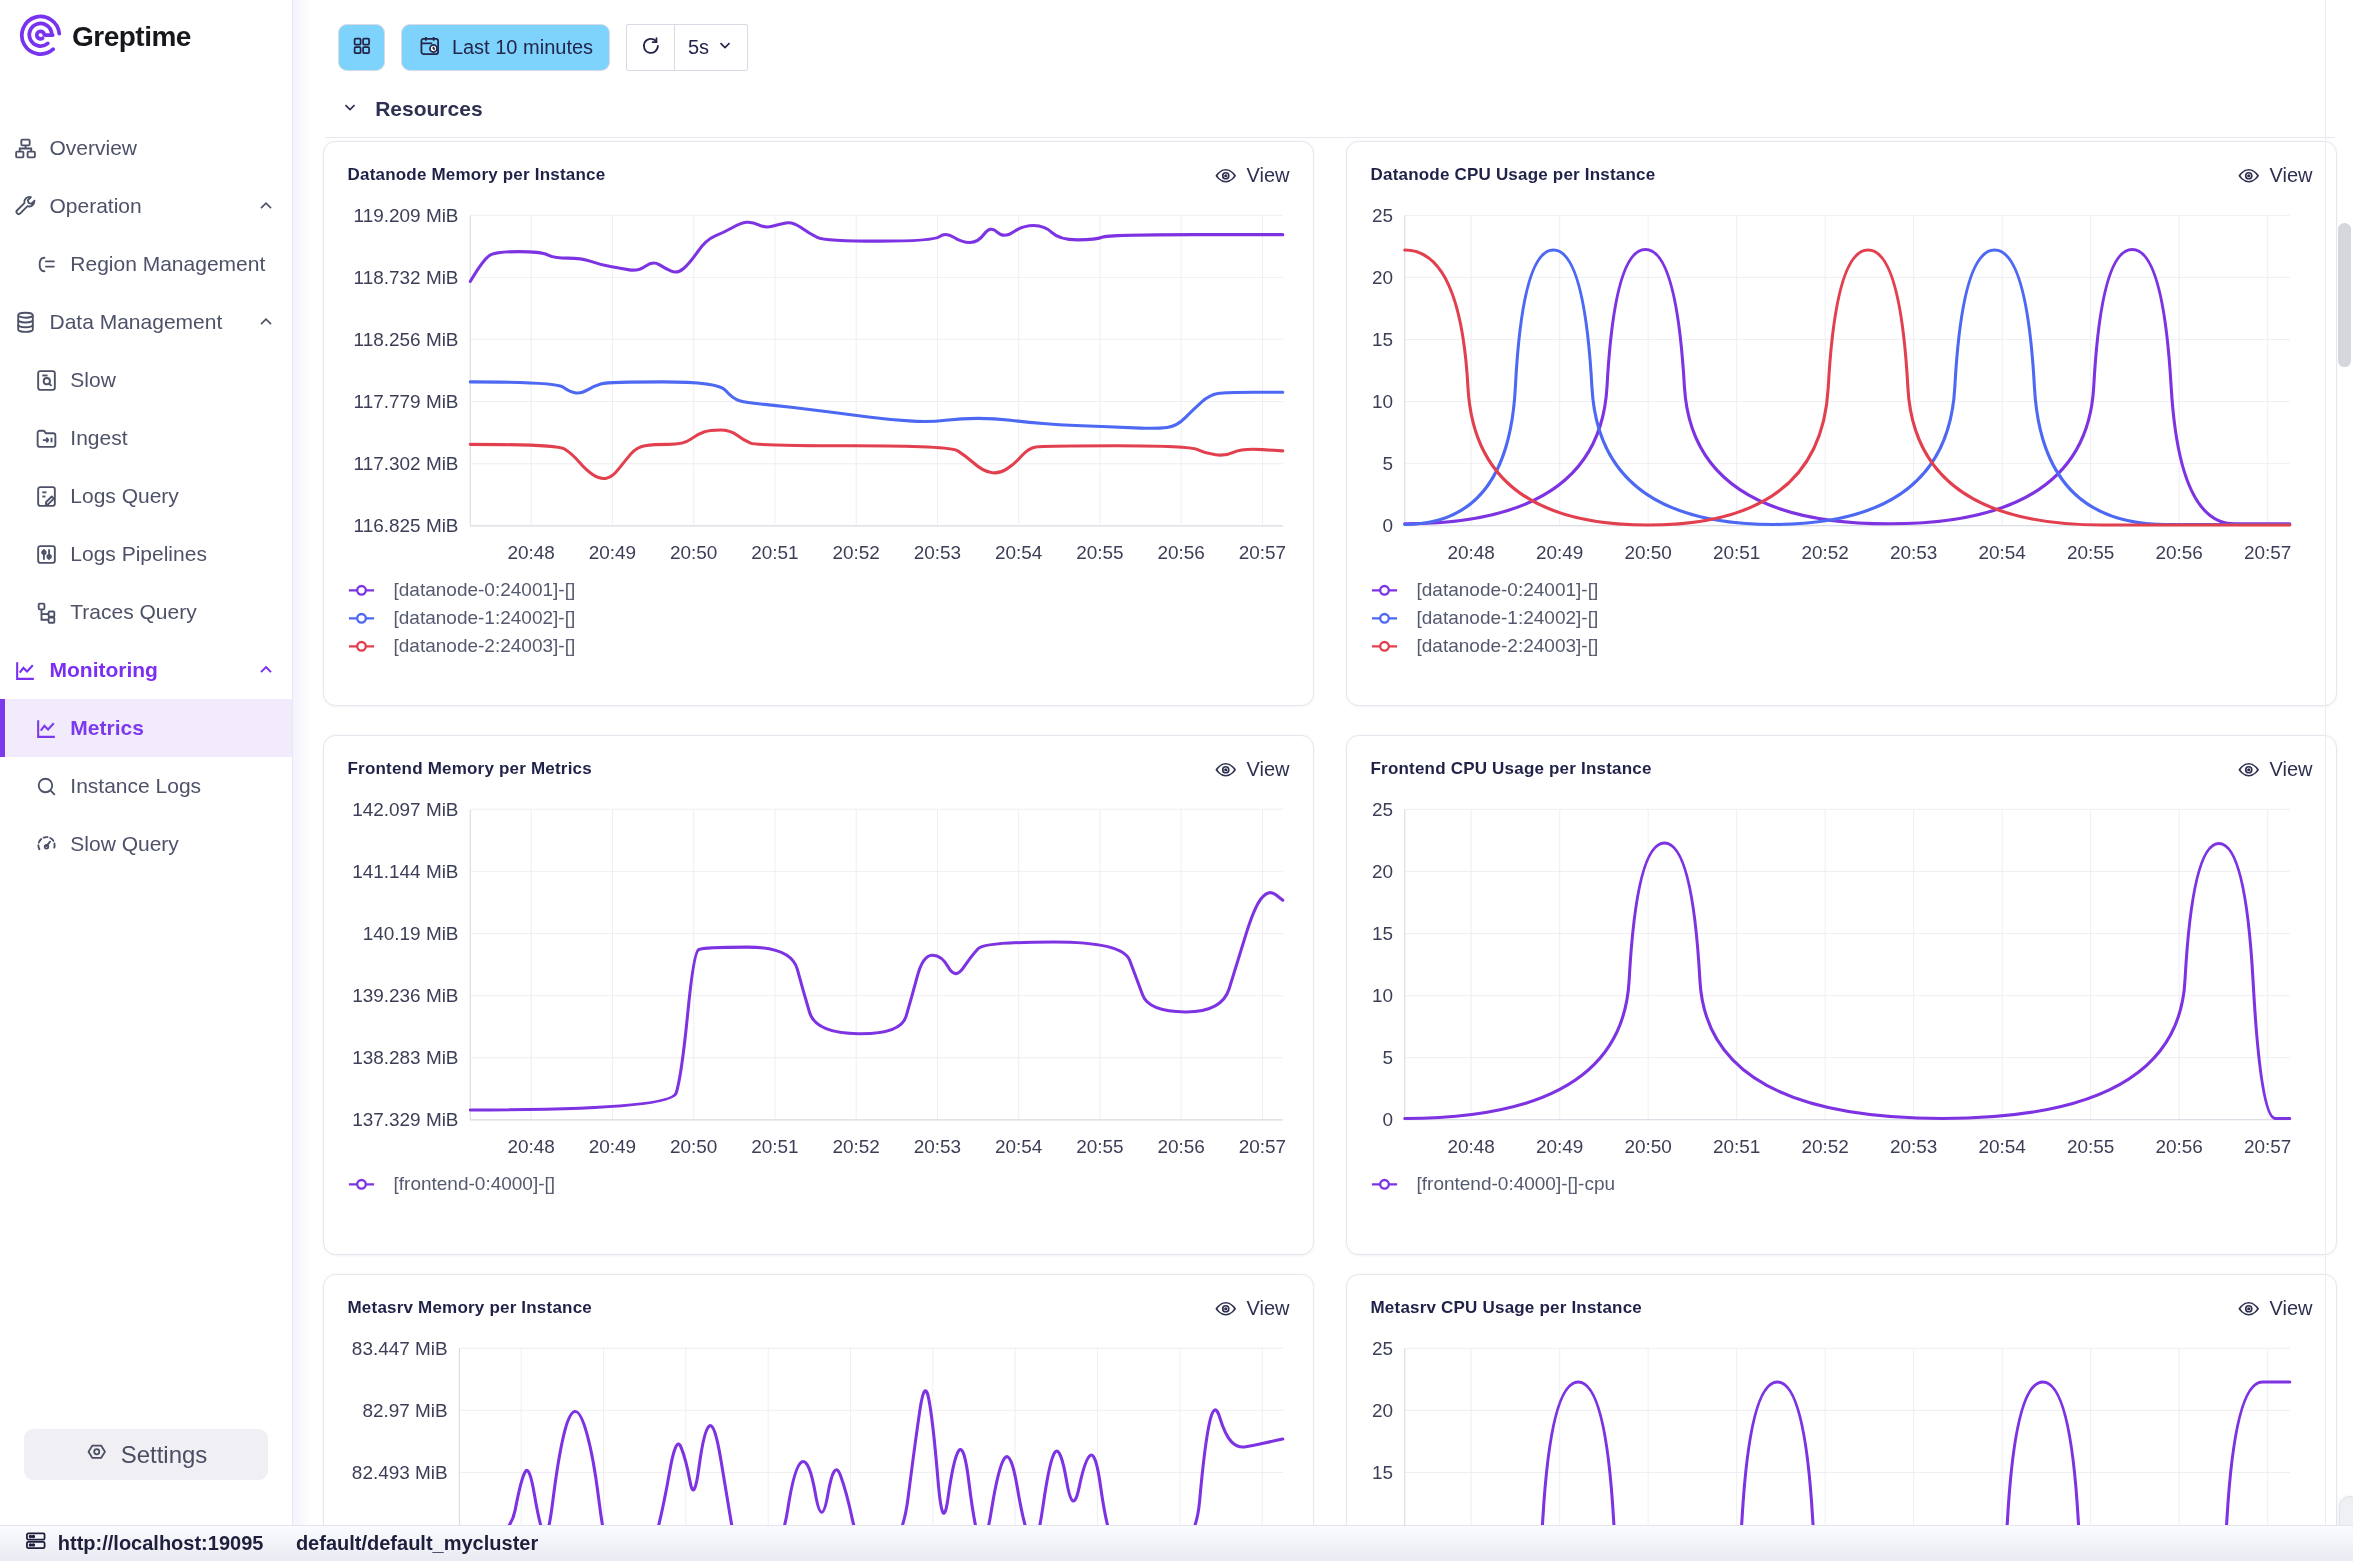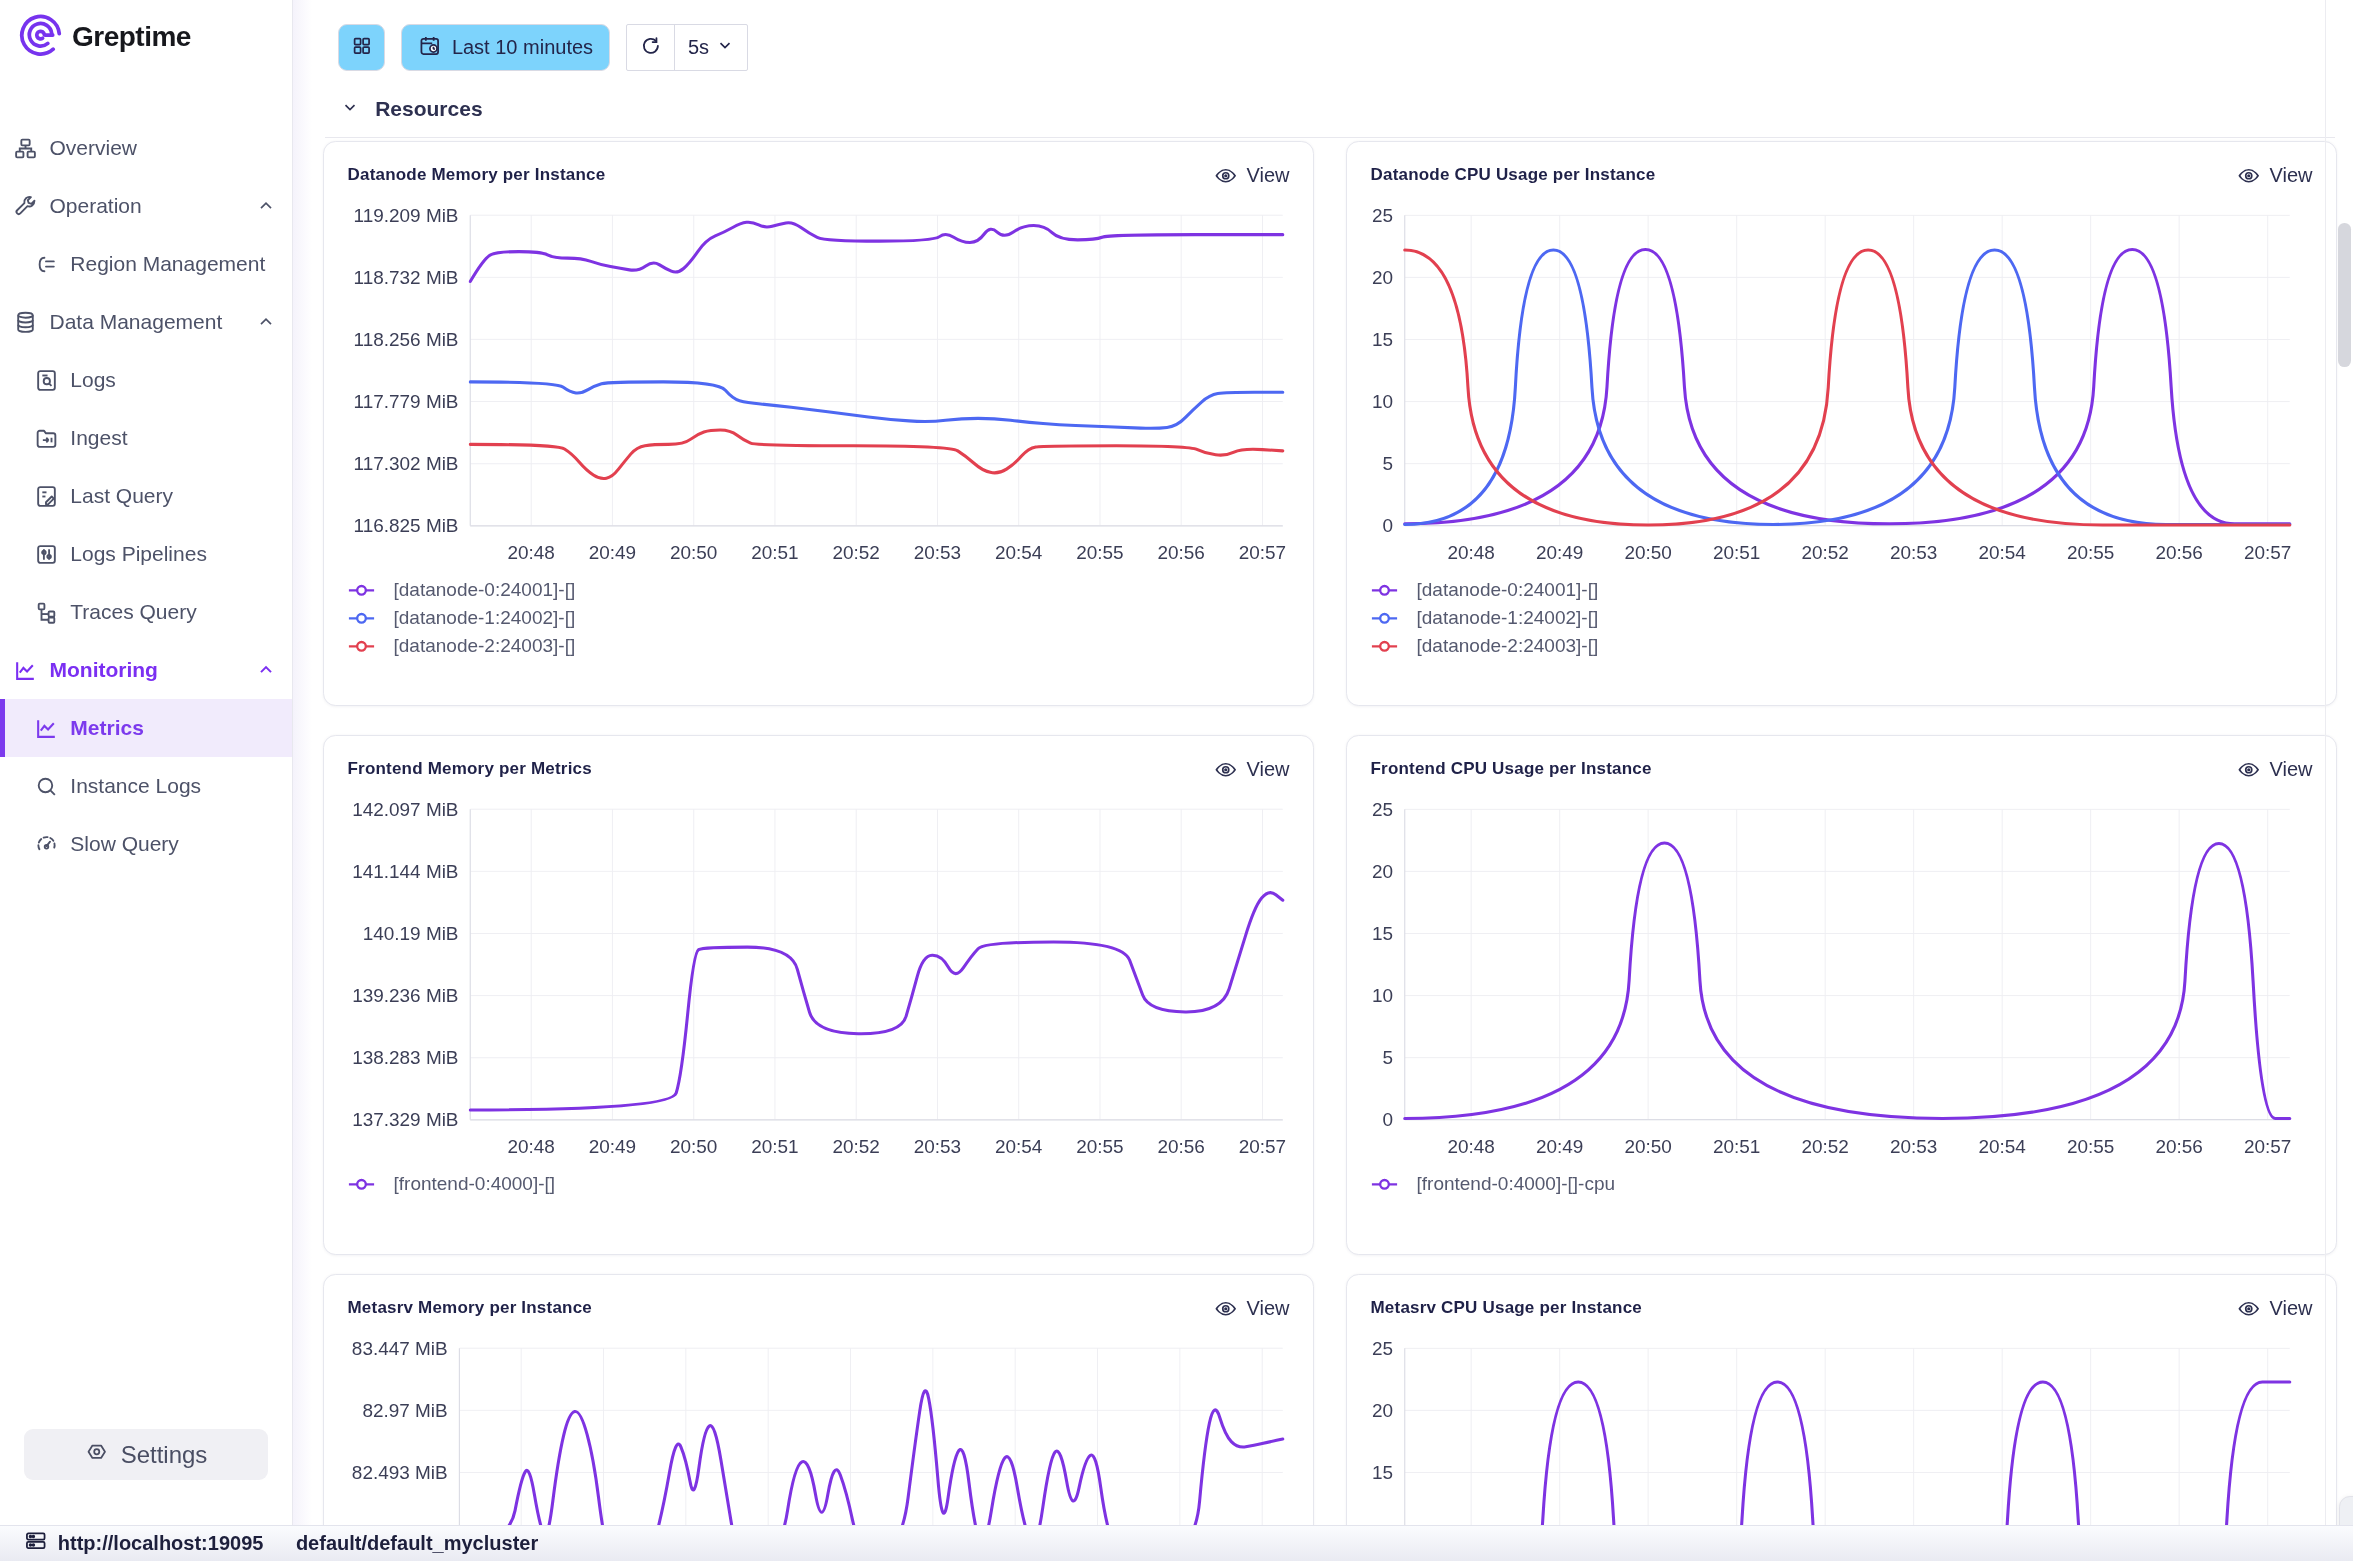--- a/index.html
+++ b/index.html
@@ -133,21 +133,21 @@
 
     <div class="nav-item sub">
       <span class="nico">
         <svg width="25" height="25" viewBox="0 0 24 24" fill="none" stroke="currentColor" stroke-width="1.8">
             <rect x="4" y="3" width="16" height="18" rx="2"></rect>
             <path d="M8 7.2h5"></path>
             <circle cx="12.3" cy="12.6" r="3"></circle>
             <path d="m14.6 15 2.2 2.2"></path>
           </svg>
       </span>
-      <span>Logs</span>
+      <span>Slow</span>
     </div>
 
     <div class="nav-item sub">
       <span class="nico">
         <svg width="25" height="25" viewBox="0 0 24 24" fill="none" stroke="currentColor" stroke-width="1.8" stroke-linejoin="round">
             <path d="M3.5 6.5a2 2 0 0 1 2-2h4l2 2.5h7a2 2 0 0 1 2 2v9a2 2 0 0 1-2 2h-13a2 2 0 0 1-2-2z"></path>
             <path d="M8.5 13.5h5.5m0 0-2.2-2.2m2.2 2.2-2.2 2.2"></path>
             <path d="M16.8 11.3v4.4"></path>
           </svg>
       </span>
@@ -156,21 +156,21 @@
 
     <div class="nav-item sub">
       <span class="nico">
         <svg width="25" height="25" viewBox="0 0 24 24" fill="none" stroke="currentColor" stroke-width="1.8" stroke-linejoin="round">
             <rect x="4" y="3" width="16" height="18" rx="2"></rect>
             <path d="M8 8h4"></path>
             <path d="M8 12h3"></path>
             <path d="m11.5 17.5 5.5-5.5 2 2-5.5 5.5h-2z"></path>
           </svg>
       </span>
-      <span>Last Query</span>
+      <span>Logs Query</span>
     </div>
 
     <div class="nav-item sub">
       <span class="nico">
         <svg width="25" height="25" viewBox="0 0 24 24" fill="none" stroke="currentColor" stroke-width="1.8">
             <rect x="4" y="4" width="16" height="16" rx="2"></rect>
             <path d="M9.5 7v10"></path>
             <circle cx="9.5" cy="10" r="1.7"></circle>
             <path d="M14.5 7v10"></path>
             <circle cx="14.5" cy="14" r="1.7"></circle>

